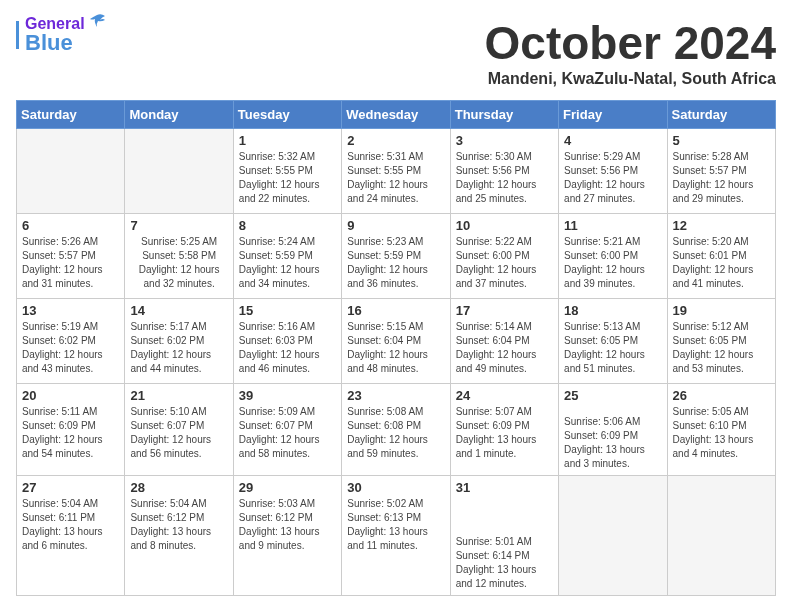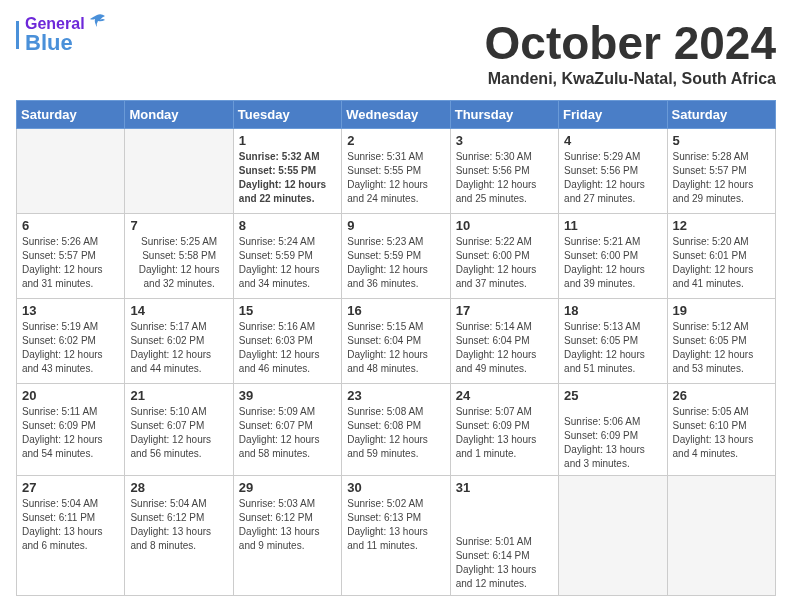--- a/index.html
+++ b/index.html
@@ -124,21 +124,21 @@
         <th>Friday</th>
         <th>Saturday</th>
       </tr>
   </thead>
   <tbody id="calendar-body">
   <tr>
         <td class="empty"></td>
         <td class="empty"></td>
         <td>
           <span class="day-num">1</span>
-          <div class="day-info" style="white-space: pre-line; font-weight: bold;">Sunrise: 5:32 AM
+          <div class="day-info" style="white-space: pre-line;">Sunrise: 5:32 AM
 Sunset: 5:55 PM
 Daylight: 12 hours
 and 22 minutes.</div>
         </td>
         <td>
           <span class="day-num">2</span>
           <div class="day-info" style="white-space: pre-line;">Sunrise: 5:31 AM
 Sunset: 5:55 PM
 Daylight: 12 hours
 and 24 minutes.</div>

